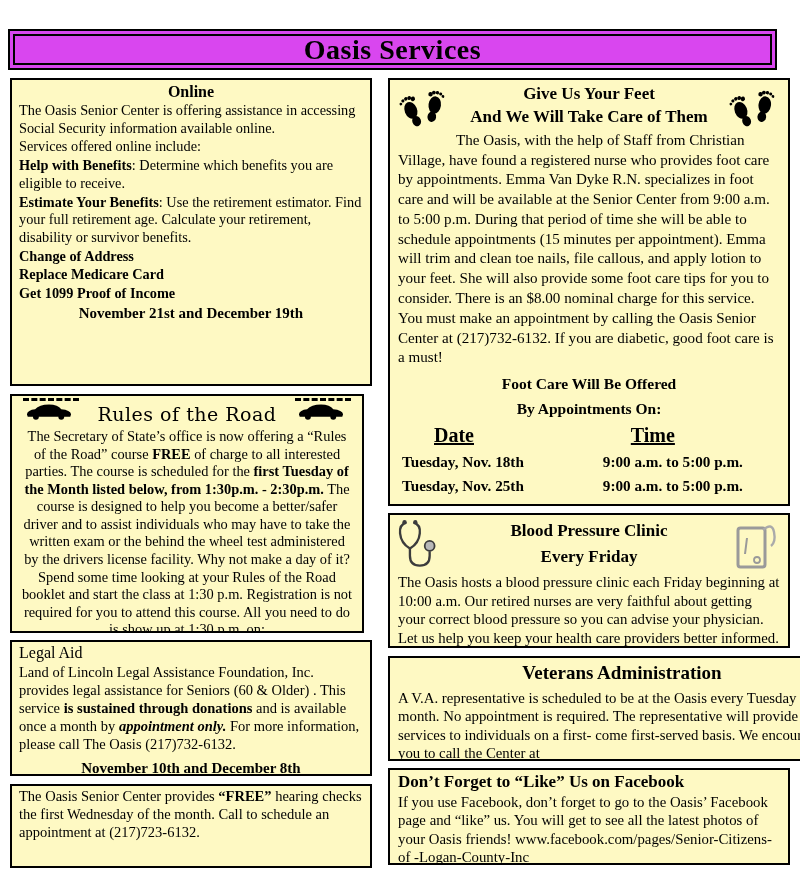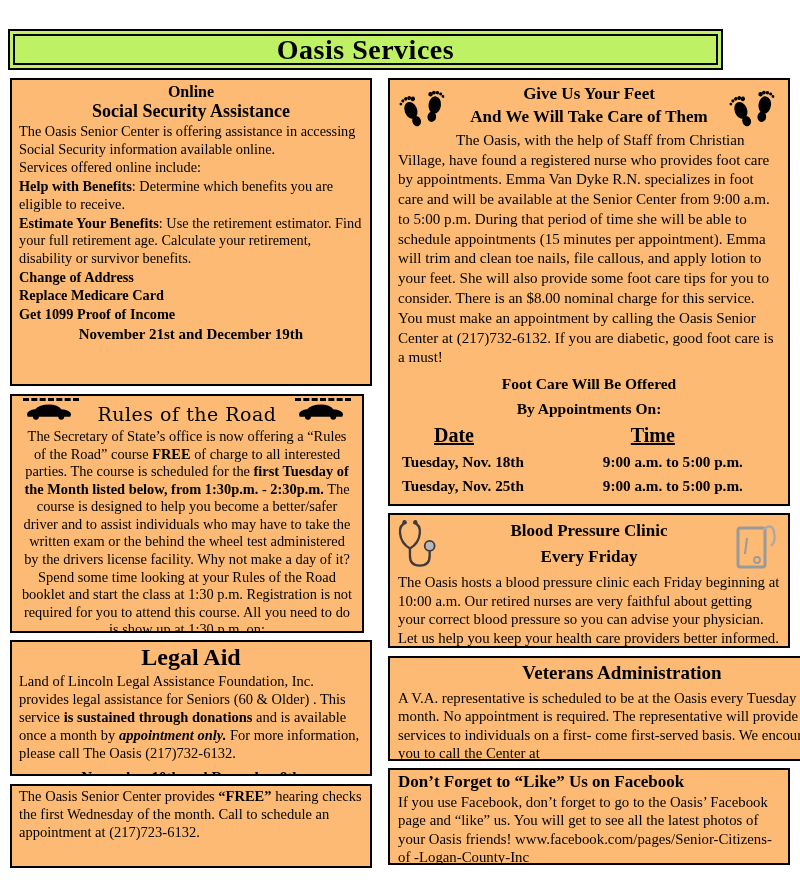--- a/index.html
+++ b/index.html
@@ -1,25 +1,25 @@
 <!DOCTYPE html>
 <html><head>
 <meta charset="utf-8">
 <style>
   * { margin:0; padding:0; box-sizing:border-box; }
   body { background:#e8e8e8; font-family:"Liberation Serif", serif; color:#000; }
   .page { position:relative; width:800px; height:889px; background:#ffffff; margin:0 auto; overflow:hidden; }
 
-  .hdr-outer { position:absolute; left:8px; top:29px; width:715px; height:41px;
-               border:2px solid #000; padding:3px; background:#bef264; }
+  .hdr-outer { position:absolute; left:8px; top:29px; width:769px; height:41px;
+               border:2px solid #000; padding:3px; background:#d946ef; }
   .hdr-inner { width:100%; height:100%; border:2px solid #000; display:flex;
                align-items:center; justify-content:center; }
   .hdr-title { font-size:28px; font-weight:bold; letter-spacing:.5px; }
 
-  .box { position:absolute; border:2px solid #000; background:#fdba74; overflow:hidden; }
+  .box { position:absolute; border:2px solid #000; background:#fef9c3; overflow:hidden; }
 
   .b-ss      { left:10px;  top:78px;  width:362px; height:308px; padding:3px 7px; }
   .b-rules   { left:10px;  top:394px; width:354px; height:239px; padding:2px 9px; }
   .b-legal   { left:10px;  top:640px; width:362px; height:136px; padding:2px 7px; }
   .b-hearing { left:10px;  top:784px; width:362px; height:84px;  padding:2px 7px; }
   .b-feet    { left:388px; top:78px;  width:402px; height:428px; padding:3px 8px; }
   .b-bp      { left:388px; top:513px; width:402px; height:135px; padding:3px 8px; }
   .b-va      { left:388px; top:656px; width:468px; height:105px; padding:4px 8px; }
   .b-fb      { left:388px; top:768px; width:402px; height:97px;  padding:2px 8px; }
 
@@ -32,21 +32,21 @@
   
   .rules-head { position:relative; height:30px; }
   .rules-title { font-family:"DejaVu Serif", serif; font-size:19px; text-align:center;
                  padding-top:5px; letter-spacing:.5px; }
   .car-wrap { position:absolute; top:0; width:56px; }
   .car-left { left:2px; } .car-right { right:2px; }
   .dash-line { border-top:3px dashed #000; width:100%; margin-bottom:1px; }
   .rules-body { font-size:14.4px; line-height:1.22; text-align:center; }
 
   
-  .sec-title { font-size:24px; font-weight:bold; text-align:center; margin-bottom:2px; }
+  .sec-title { font-size:16px; font-weight:normal; text-align:left; margin-bottom:2px; }
   .sec-body  { font-size:14.5px; line-height:1.24; }
   .legal-dates { font-size:15px; font-weight:bold; text-align:center; margin-top:6px; }
 
   
   .feet-title { font-size:17px; font-weight:bold; text-align:center; line-height:1.35; }
   .feet-body  { font-size:15.1px; line-height:1.31; text-indent:58px; margin-top:2px; }
   .feet-sub   { font-size:15.5px; font-weight:bold; text-align:center; margin-top:7px; }
   .feet-table { margin-top:6px; }
   .ft-row { display:flex; margin-bottom:6px; }
   .ft-c1 { width:208px; padding-left:4px; }
@@ -76,21 +76,20 @@
 <div class="page">
 
   <div class="hdr-outer">
     <div class="hdr-inner">
       <div class="hdr-title">Oasis Services</div>
     </div>
   </div>
 
   <div class="box b-ss">
     <div class="ss-title1">Online</div>
-    <div class="ss-title2">Social Security Assistance</div>
     <div class="ss-body">
       <p>The Oasis Senior Center is offering assistance in accessing Social Security information available online.</p>
       <p>Services offered online include:</p>
       <p><span style="font-weight: bold;">Help with Benefits</span><span>:  Determine which benefits you are eligible to receive.</span></p>
       <p><span style="font-weight: bold;">Estimate Your Benefits</span><span>:  Use the retirement estimator. Find your full retirement age.  Calculate your retirement, disability or survivor benefits.</span></p>
       <p><span style="font-weight: bold;">Change of Address</span></p>
       <p><span style="font-weight: bold;">Replace Medicare Card</span></p>
       <p><span style="font-weight: bold;">Get 1099 Proof of  Income</span></p>
     </div>
     <div class="ss-dates">November 21st and December 19th</div>

